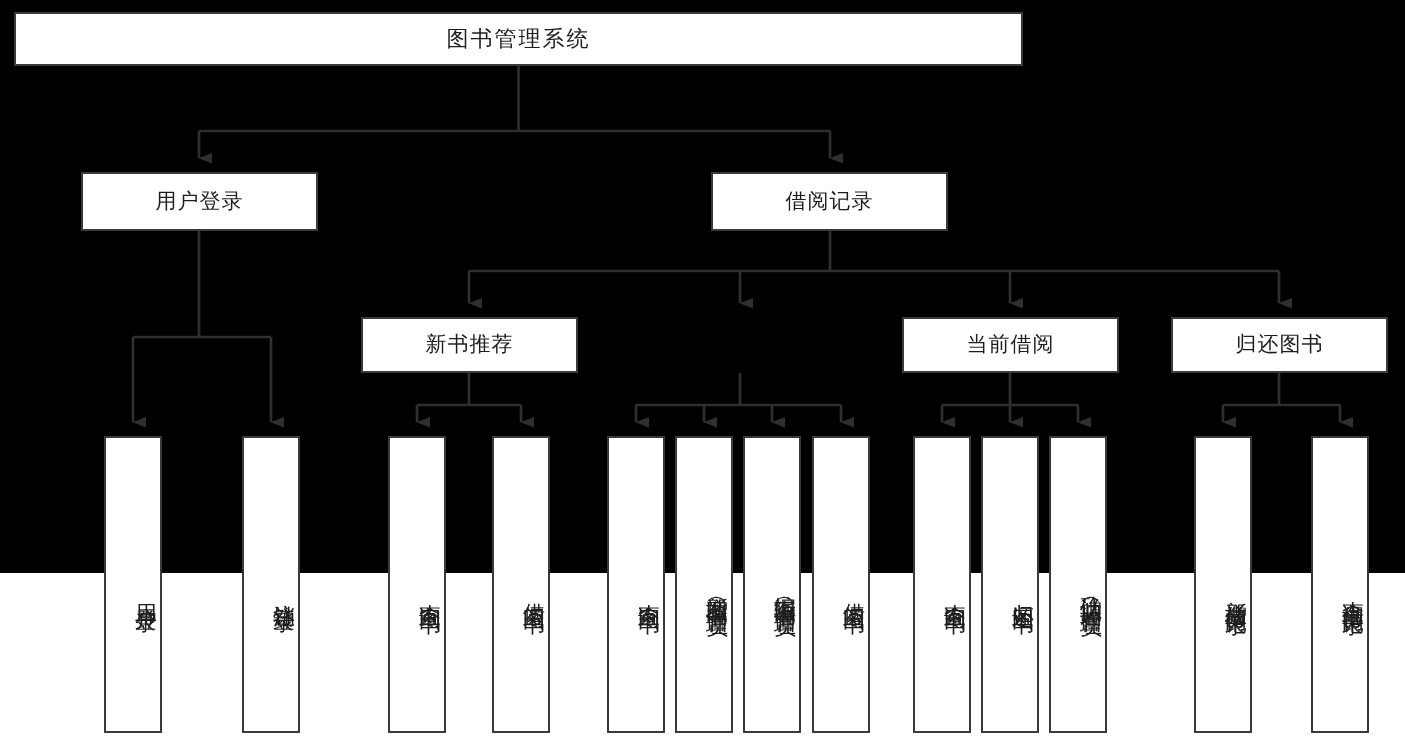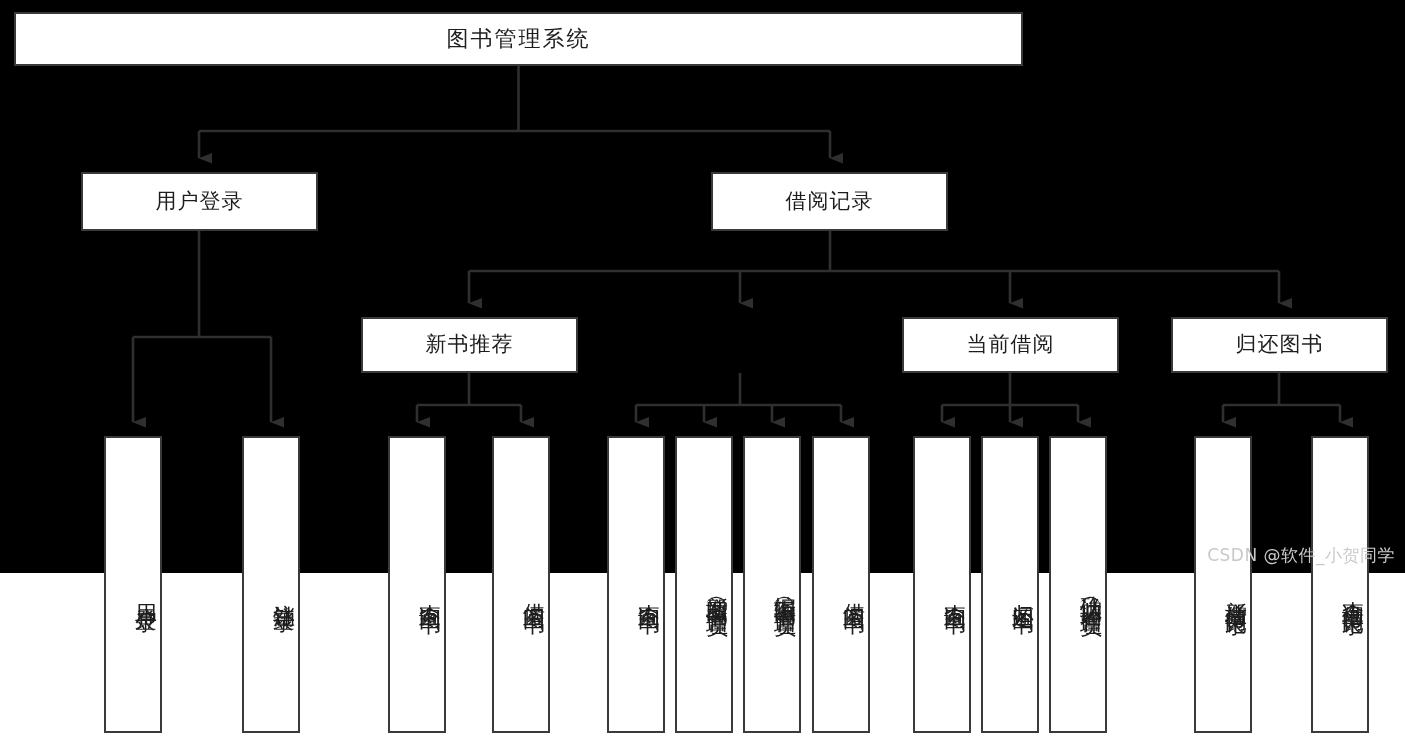--- a/index.html
+++ b/index.html
@@ -94,14 +94,13 @@
   <div class="node vert" style="left:743px;top:436px;width:58px;height:297px;">编辑图书（管理员）</div>
   <div class="node vert" style="left:812px;top:436px;width:58px;height:297px;">借阅图书</div>
 
   <div class="node vert" style="left:913px;top:436px;width:58px;height:297px;">查询图书</div>
   <div class="node vert" style="left:981px;top:436px;width:58px;height:297px;">归还图书</div>
   <div class="node vert" style="left:1049px;top:436px;width:58px;height:297px;">确认归还（管理员）</div>
 
   <div class="node vert" style="left:1194px;top:436px;width:58px;height:297px;">新增借阅记录</div>
   <div class="node vert" style="left:1311px;top:436px;width:58px;height:297px;">查询借阅记录</div>
 
-  <div class="watermark">CSDN @软件_小贺同学</div>
 </div>
 
 </body></html>

